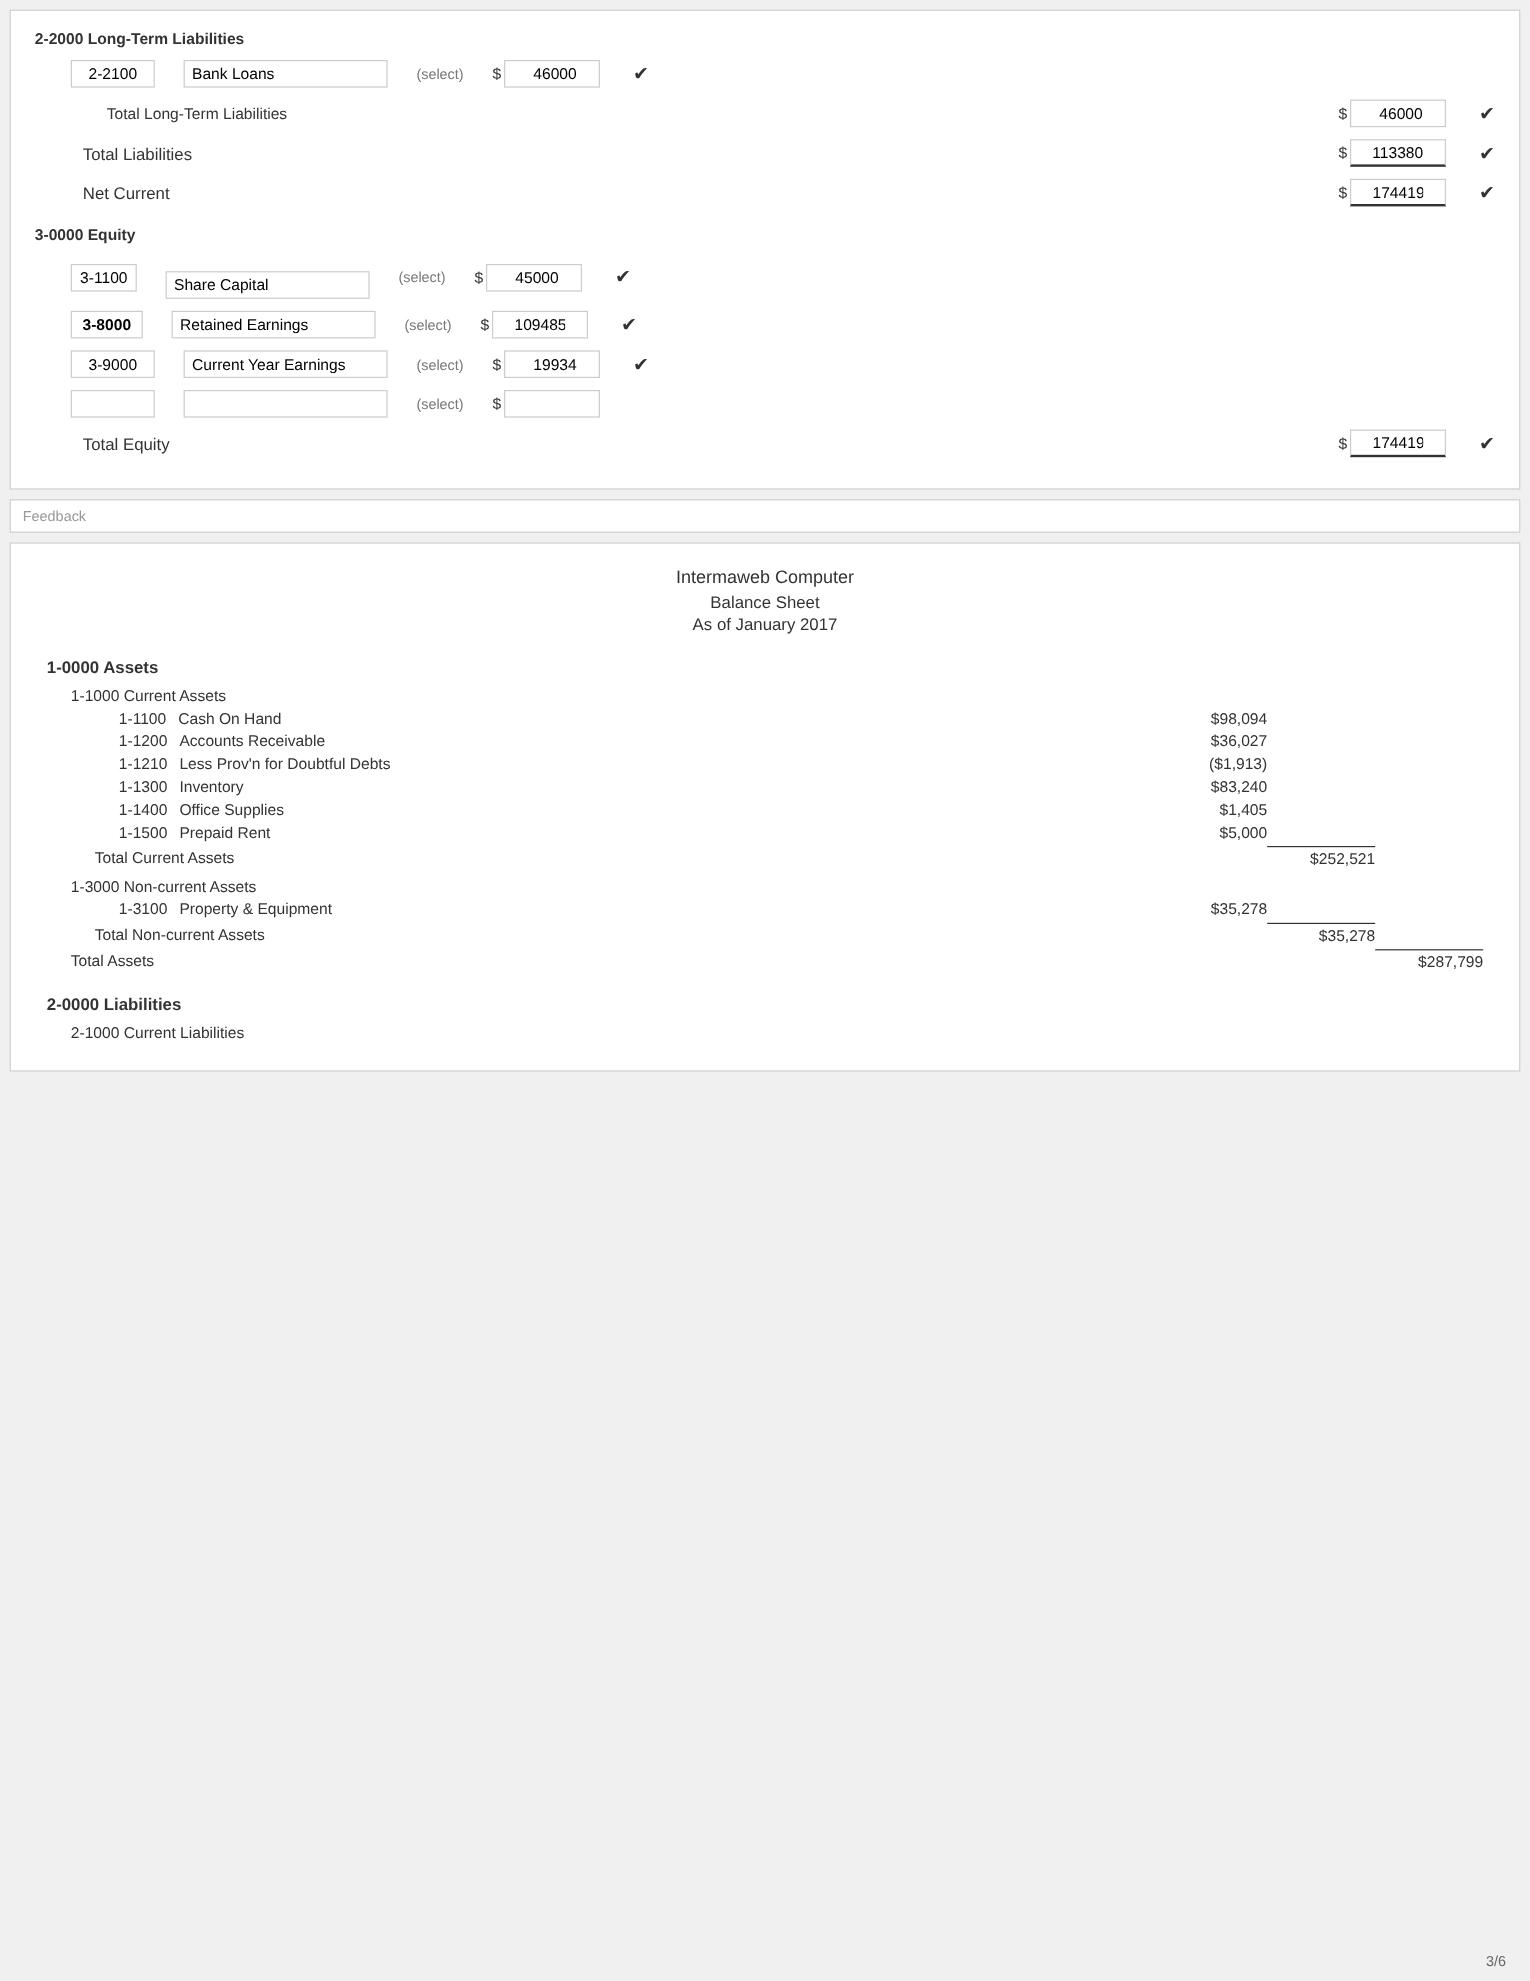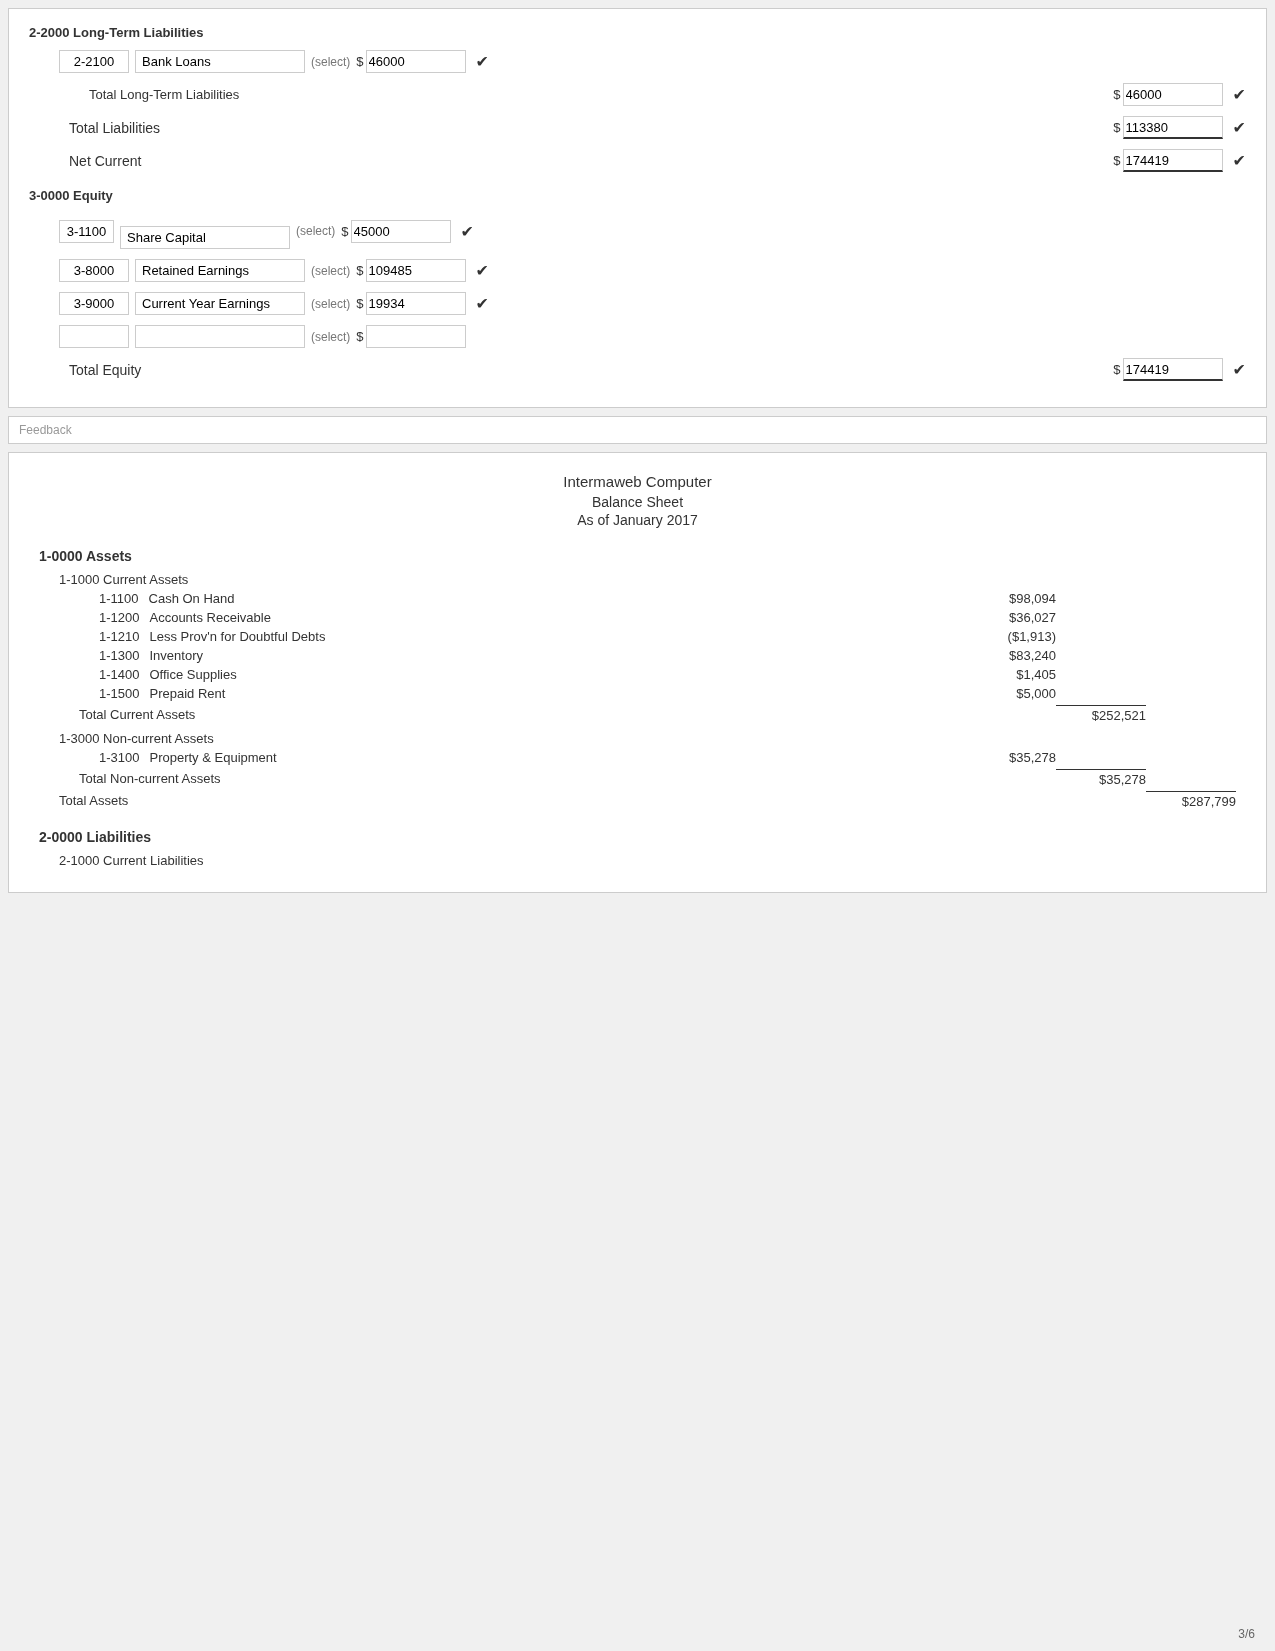--- a/index.html
+++ b/index.html
@@ -56,41 +56,42 @@
       gap: 2px;
     }
 
     .dollar-sign {
       font-size: 13px;
       color: #333;
     }
 
     .amount-input {
       border: 1px solid #ccc;
-      padding: 3px 2px;
-      width: 100px;
-      font-size: 13px;
+      padding: 3px 18px;
+      width: 80px;
+      font-size: 13px;
+      text-align: right;
     }
 
     .check-icon {
       color: #333;
       font-size: 16px;
       margin-left: 4px;
     }
 
     .total-label {
       font-size: 13px;
       width: 200px;
     }
 
     .row-flex {
       display: flex;
       align-items: center;
       margin-bottom: 10px;
-      gap: 6px;
+      gap: 24px;
     }
 
     .spacer-col { flex: 1; }
 
     .underline-amount {
       border-bottom: 2px solid #333;
       padding-bottom: 2px;
     }
 
     
@@ -227,21 +228,21 @@
     <input class="account-name empty-input" value="Share Capital" style="width: 170px; margin-top: 13px;">
     <a class="select-link">(select)</a>
     <div class="dollar-input">
       <span class="dollar-sign">$</span>
       <input class="amount-input" value="45000" style="">
     </div>
     <span class="check-icon">✔</span>
   </div>
 
   <div class="row-flex" style="padding-left: 30px;">
-    <input class="account-code empty-input" value="3-8000" style="width: 70px;">
+    <input class="account-code empty-input" value="3-8000" style="width: 60px; font-weight: bold;">
     <input class="account-name empty-input" value="Retained Earnings" style="width: 170px;">
     <a class="select-link">(select)</a>
     <div class="dollar-input">
       <span class="dollar-sign">$</span>
       <input class="amount-input" value="109485" style="">
     </div>
     <span class="check-icon">✔</span>
   </div>
 
   <div class="row-flex" style="padding-left: 30px;">

